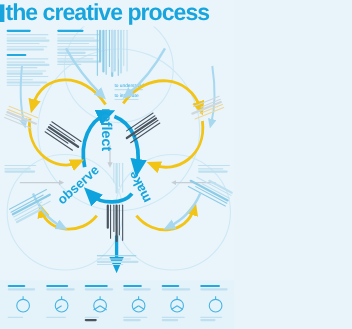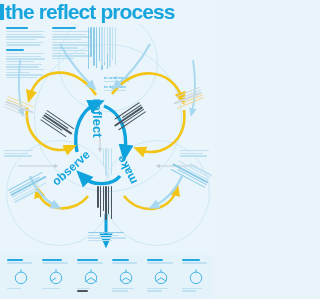--- a/index.html
+++ b/index.html
@@ -60,21 +60,21 @@
 
 <div id="poster">
 
   <div class="bgcircle" style="left:34px;top:44px;width:146px;height:146px;"></div>
   <div class="bgcircle" style="left:6px;top:140px;width:104px;height:104px;"></div>
   <div class="bgcircle" style="left:104px;top:140px;width:104px;height:104px;"></div>
   <div class="bgcircle" style="left:58px;top:12px;width:98px;height:98px;"></div>
 
   <div id="titlebar">
     <div id="edgebadge"></div>
-    <div id="title">the reflect process</div>
+    <div id="title">the creative process</div>
   </div>
 
   <div class="tblock" style="left:6px;top:27px;width:40px;">
     <div class="tline hd" style="width:22px;"></div>
     <div class="tline" style="width:38px;"></div>
       <div class="tline" style="width:36px;"></div>
     <div class="tline" style="width:39px;"></div>
       <div class="tline" style="width:30px;"></div>
     <div class="tline" style="width:37px;"></div>
       <div class="tline" style="width:34px;"></div>

